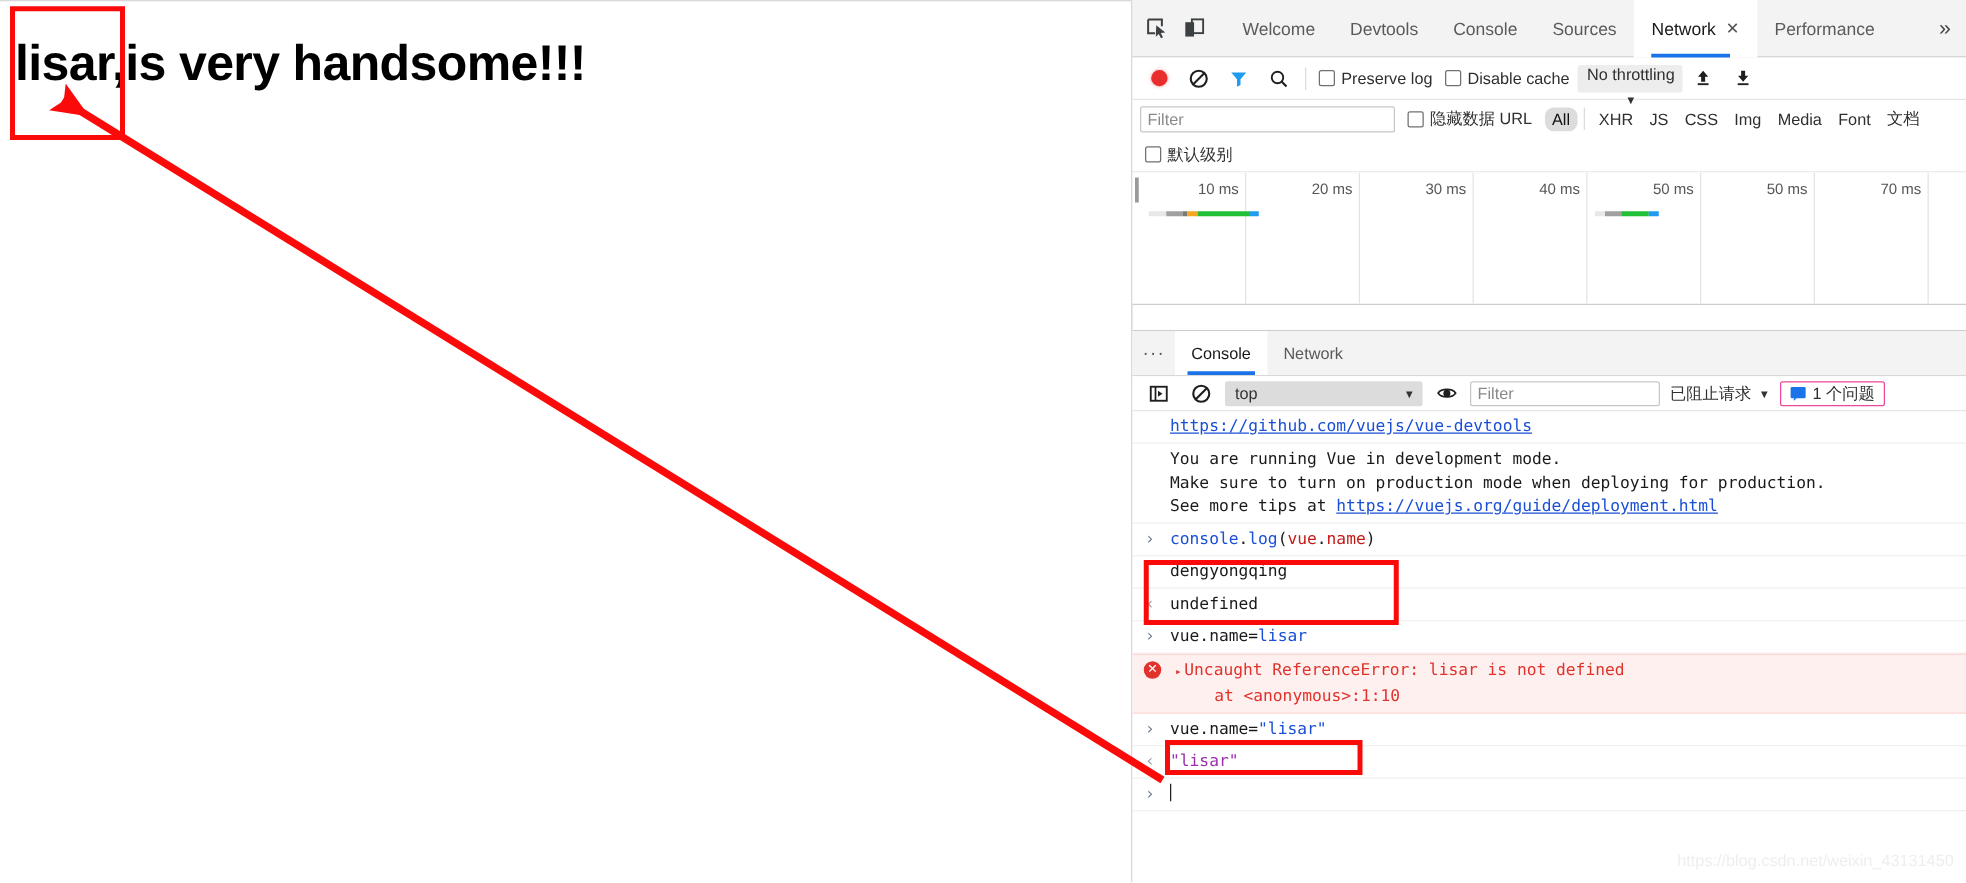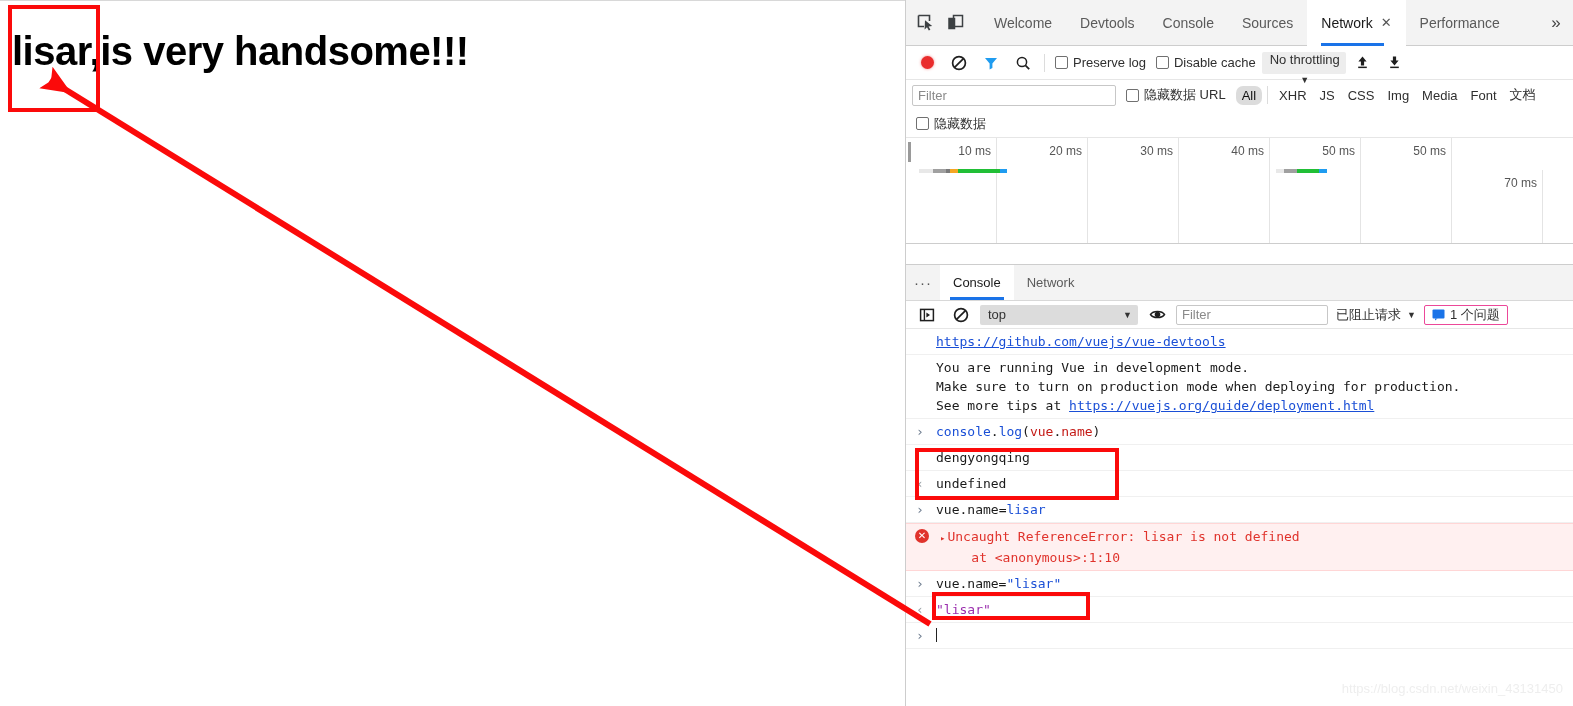--- a/index.html
+++ b/index.html
@@ -347,21 +347,21 @@
         <span class="chip">Img</span>
         <span class="chip">Media</span>
         <span class="chip">Font</span>
         <span class="chip">文档</span>
       </div>
     </div>
 
     <div id="net-blockedbar">
       <div class="cb-wrap">
         <span class="cb-box"></span>
-        <span>隐藏数据</span>
+        <span>默认级别</span>
       </div>
     </div>
 
     <div id="net-overview">
       <div class="ov-leftedge"></div>
       <div class="ov-grid">
         <div class="ov-col" style="left:0px;width:91px;">
           <span class="ov-label">10 ms</span>
         </div>
         <div class="ov-col" style="left:91px;width:91px;">
@@ -372,21 +372,21 @@
         </div>
         <div class="ov-col" style="left:273px;width:91px;">
           <span class="ov-label">40 ms</span>
         </div>
         <div class="ov-col" style="left:364px;width:91px;">
           <span class="ov-label">50 ms</span>
         </div>
         <div class="ov-col" style="left:455px;width:91px;">
           <span class="ov-label">50 ms</span>
         </div>
-        <div class="ov-col" style="left:546px;width:91px;margin-top:32px;">
+        <div class="ov-col" style="left:546px;width:91px;">
           <span class="ov-label">70 ms</span>
         </div>
       </div>
       <div id="waterfall-bars">
           <div class="wf-row" style="top: 31px; left: 13px;">
             <span class="wf-seg" style="width: 14px; background: rgb(232, 232, 232);"></span>
             <span class="wf-seg" style="width: 13px; background: rgb(160, 160, 160);"></span>
             <span class="wf-seg" style="width: 4px; background: rgb(122, 122, 122);"></span>
             <span class="wf-seg" style="width: 8px; background: rgb(245, 166, 35);"></span>
             <span class="wf-seg" style="width: 42px; background: rgb(33, 191, 54);"></span>

